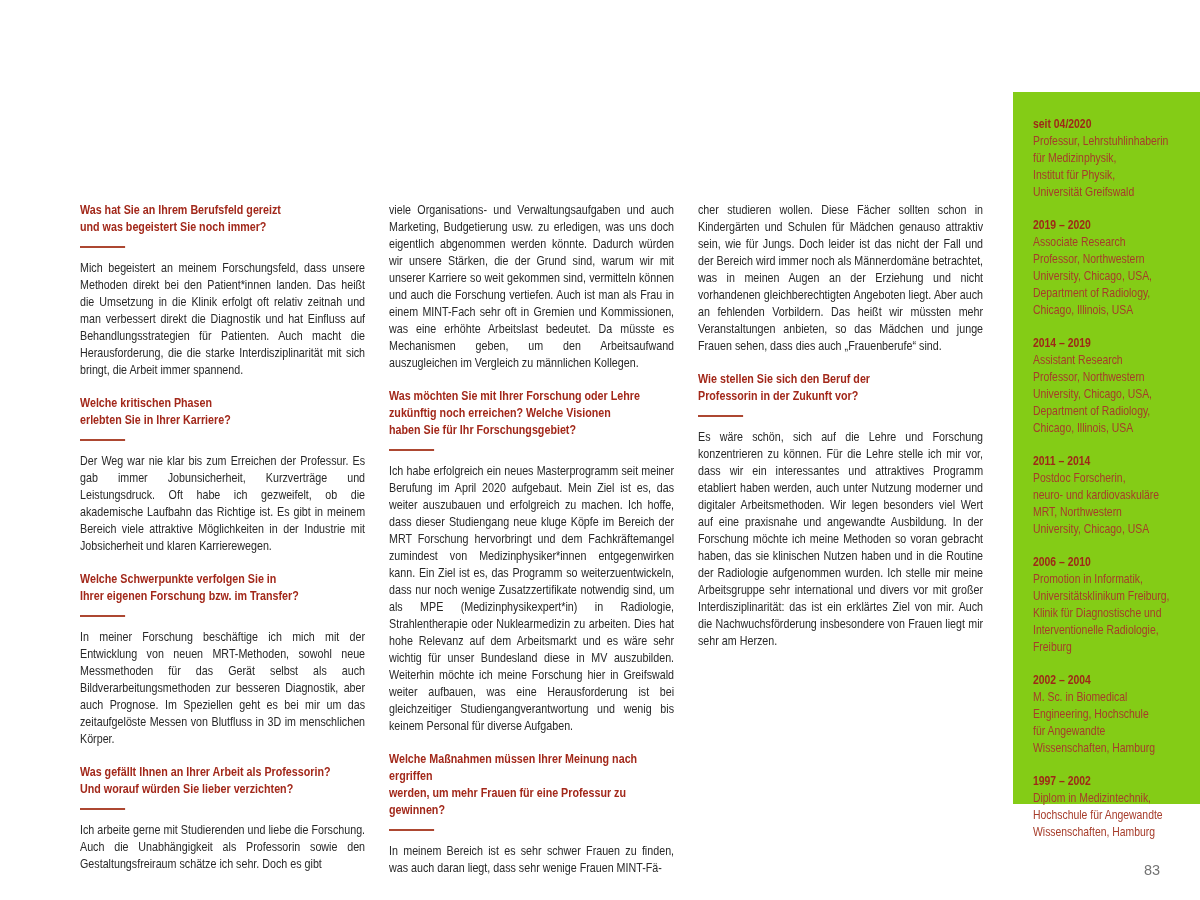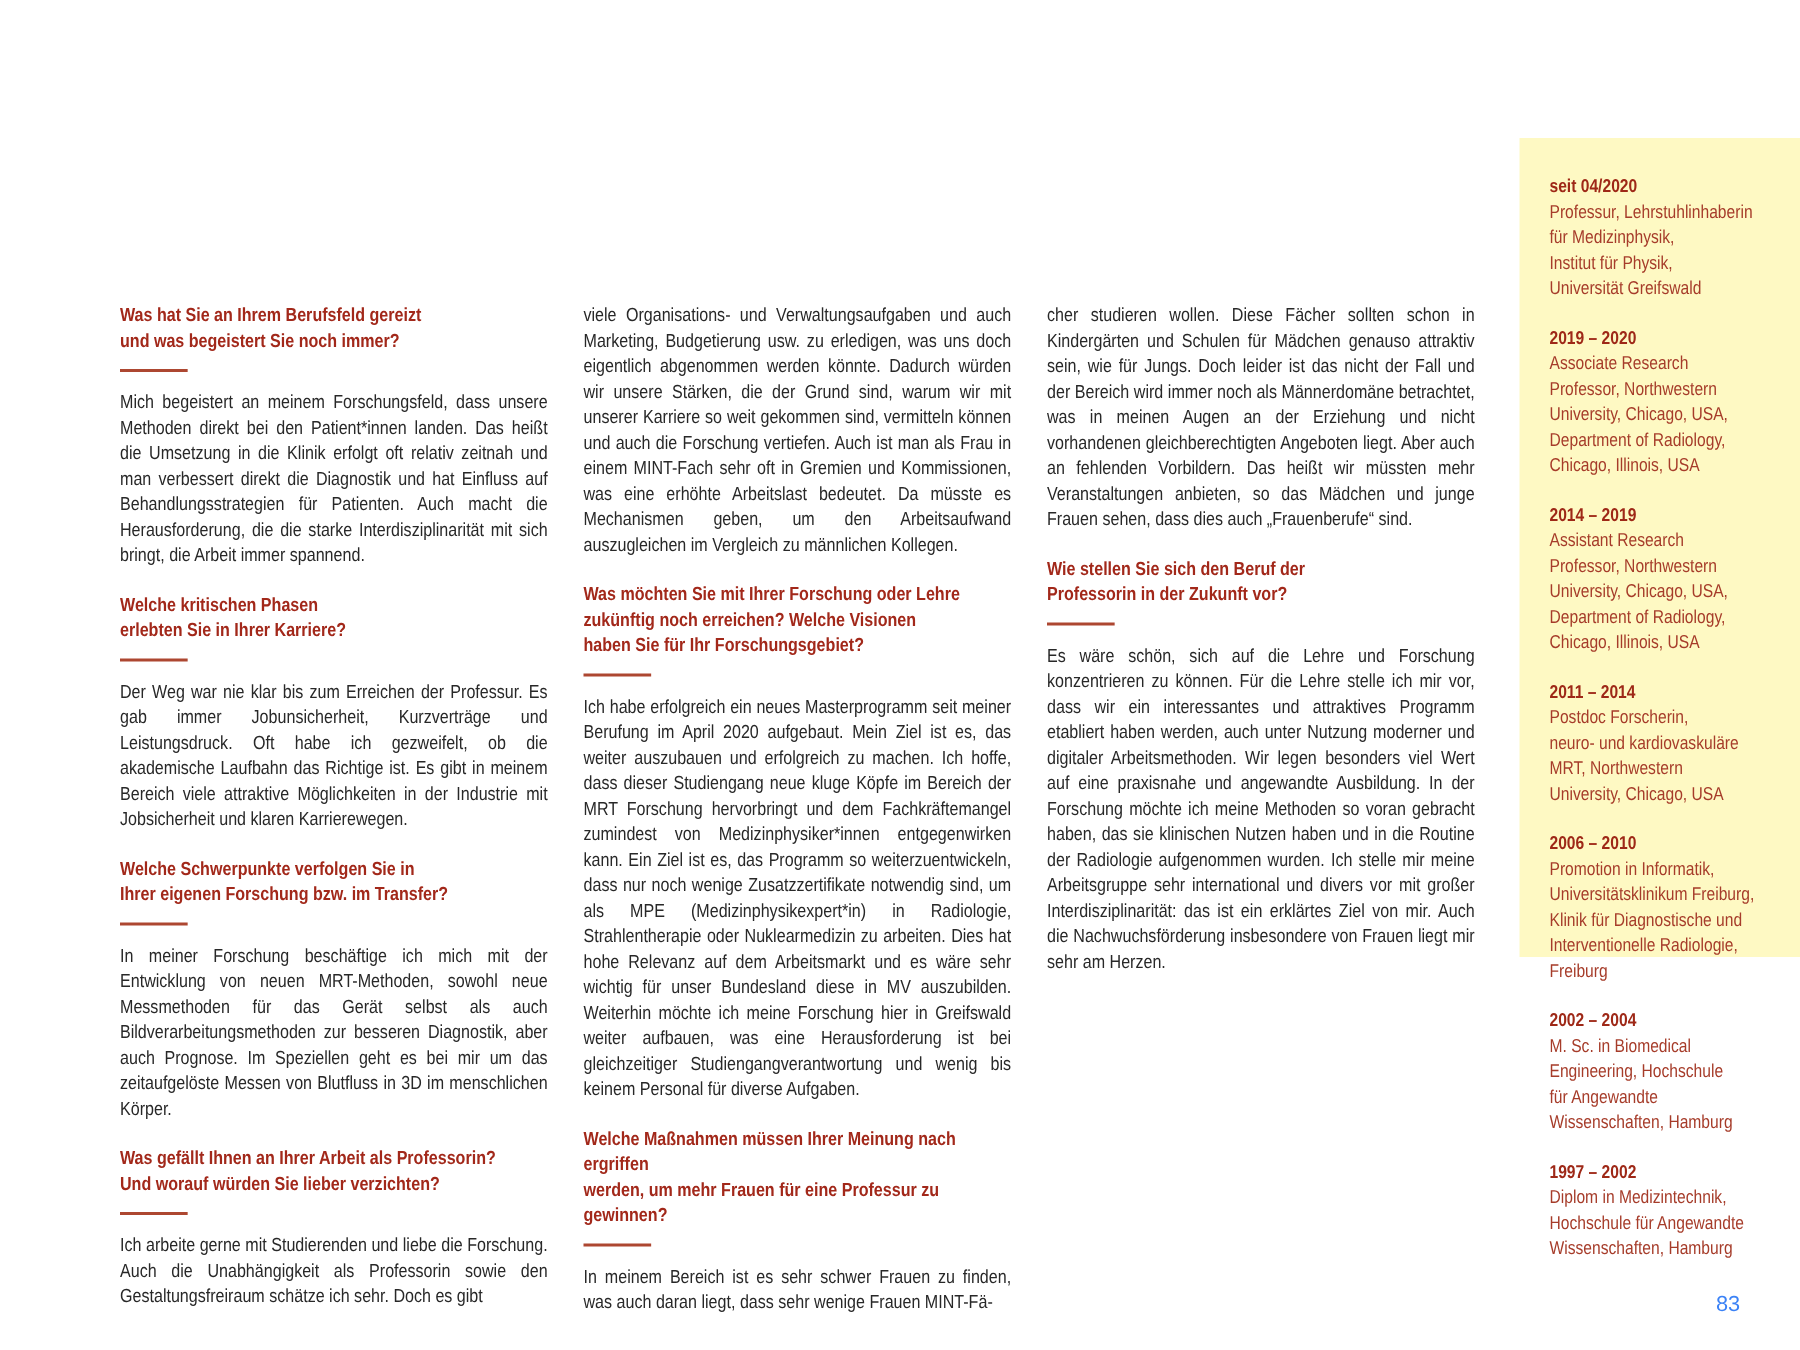--- a/index.html
+++ b/index.html
@@ -9,26 +9,26 @@
   .col{position:absolute;top:202px;width:335px;transform:scaleX(0.851);transform-origin:0 0;}
   .col-1{left:80px;}
   .col-2{left:389px;}
   .col-3{left:698px;}
   .sec{margin-top:16px;}
   .col .sec:first-child{margin-top:0;}
   .q{margin:0;font-size:12.6px;font-weight:700;line-height:17px;color:#A2281A;white-space:pre-line;}
   .rule{width:53px;height:2px;background:#AD4731;margin:10px 0 12px 0;}
   .p{margin:0;font-size:12.6px;line-height:17px;color:#282828;text-align:justify;}
   
-  .sidebar{position:absolute;left:1013px;top:92px;width:187px;height:546px;background:#fef9c3;}
+  .sidebar{position:absolute;left:1013px;top:92px;width:187px;height:712px;background:#84cc16;}
   .sidebar-inner{position:absolute;left:20px;top:24px;width:180px;transform:scaleX(0.84);transform-origin:0 0;}
   .cv-entry{margin-bottom:16px;}
   .cv-date{font-weight:700;color:#9E2817;font-size:12.4px;line-height:17px;}
   .cv-body{color:#A63C2A;font-size:12.4px;line-height:17px;white-space:pre-line;}
-  .page-num{position:absolute;left:1144px;top:861px;font-size:14.5px;line-height:18px;color:#3b82f6;}
+  .page-num{position:absolute;left:1144px;top:861px;font-size:14.5px;line-height:18px;color:#737373;}
 </style>
 </head>
 <body>
 
 <div class="page">
 
   <div class="col col-1">
     <div class="sec">
       <h3 class="q">Was hat Sie an Ihrem Berufsfeld gereizt
 und was begeistert Sie noch immer?</h3>

